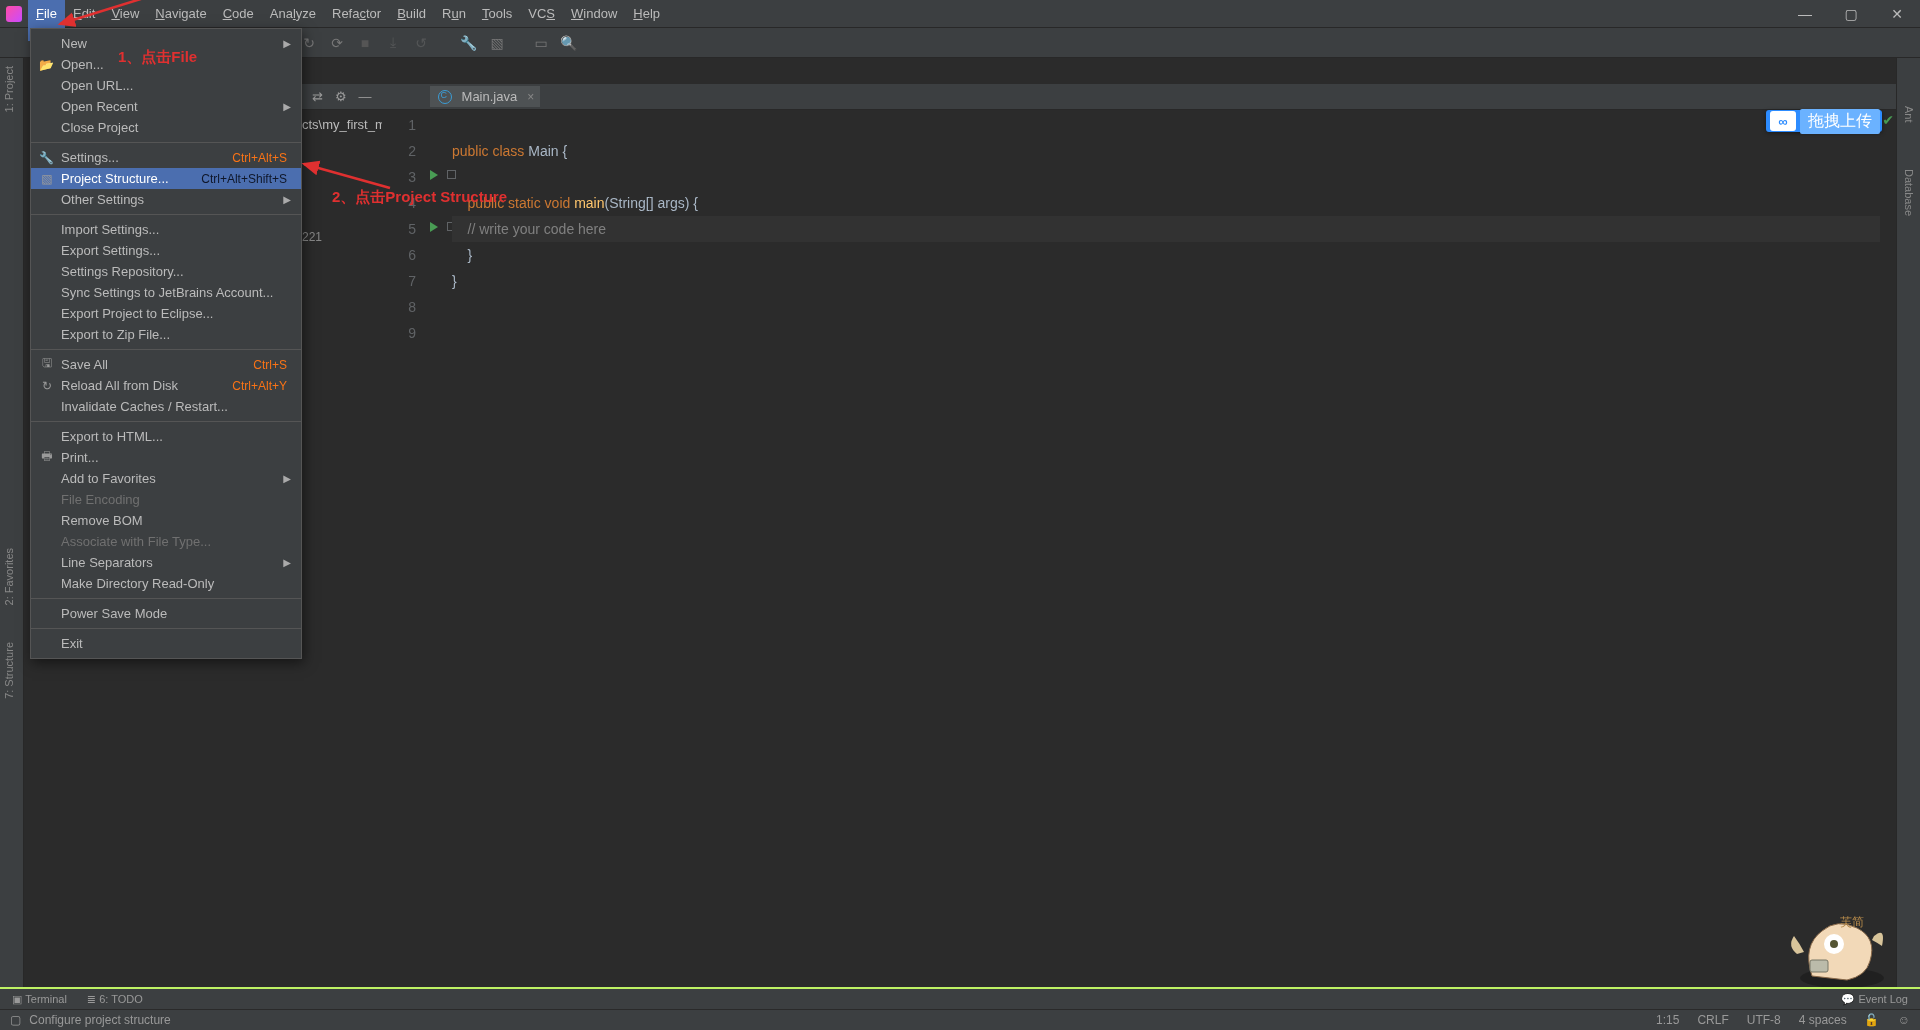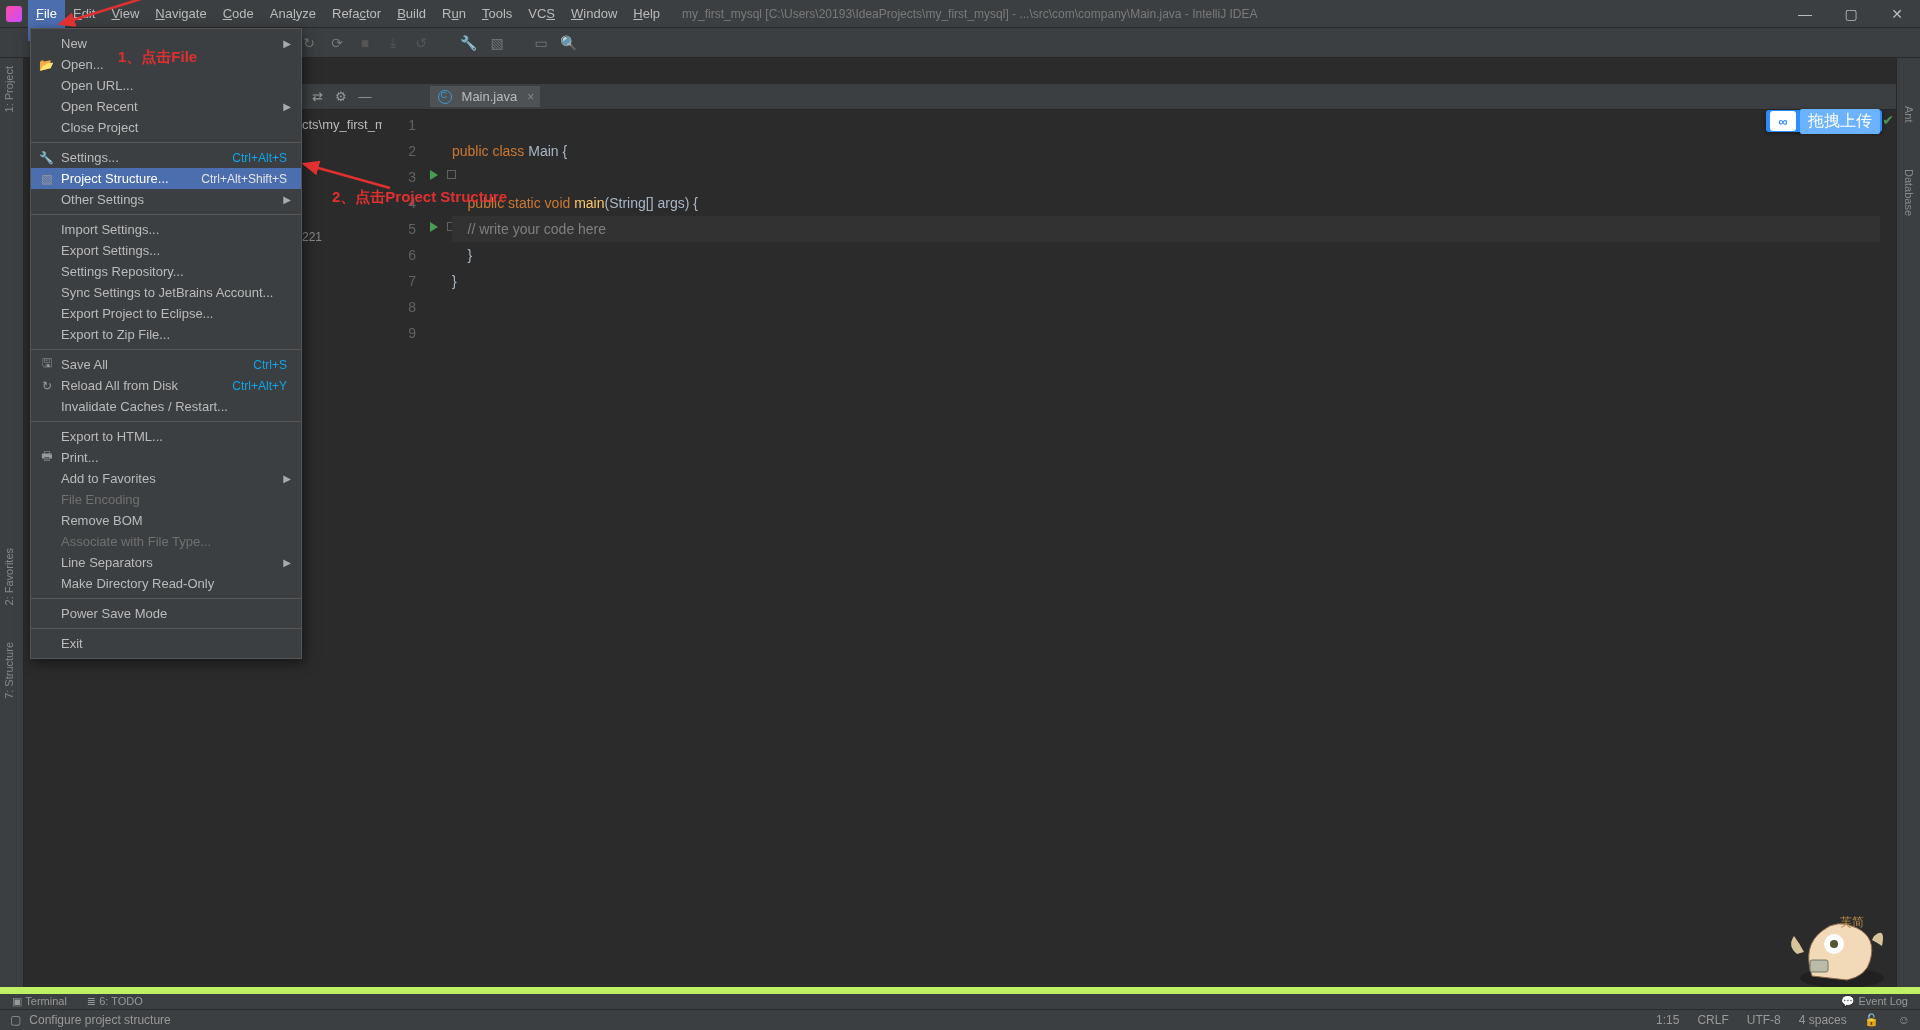--- a/index.html
+++ b/index.html
@@ -45,37 +45,37 @@
 .kw { color:#cc7832; }
 .ident { color:#a9b7c6; }
 .cmt { color:#808080; }
 .fn { color:#ffc66d; }
 .hi { background:#214283; }
 
 
 .dropdown { position:absolute; left:30px; top:28px; width:272px; background:#3c3f41; border:1px solid #555; box-shadow:2px 4px 12px rgba(0,0,0,.5); z-index:50; padding:4px 0; }
 .dropdown .item { height:21px; display:flex; align-items:center; padding:0 16px 0 30px; position:relative; }
 .dropdown .item.sel { background:#4b6eaf; color:#fff; }
-.dropdown .item .sc { position:absolute; right:14px; color:#0ea5e9; font-size:12px; }
-.dropdown .item.sel .sc { color:#e5e5e5; }
+.dropdown .item .sc { position:absolute; right:14px; color:#f97316; font-size:12px; }
+.dropdown .item.sel .sc { color:#0f172a; }
 .dropdown .item .arr { position:absolute; right:10px; font-size:10px; color:#aaa; }
 .dropdown .item.disabled { color:#707070; }
 .dropdown .sep { height:1px; background:#555; margin:4px 0; }
 .dropdown .item .ico { position:absolute; left:8px; width:16px; text-align:center; color:#9a9a9a; font-size:12px; }
 
 
 .anno { position:absolute; color:#e03030; font-weight:600; font-size:15px; z-index:60; pointer-events:none; }
 .arrow-red { position:absolute; z-index:59; }
 
 
 .behind { position:absolute; left:302px; top:117px; color:#bbb; font-size:13px; }
 .behind2 { position:absolute; left:302px; top:230px; color:#888; font-size:12px; }
 
 
-.btmstripe { position:absolute; left:0; right:0; bottom:21px; height:22px; background:#3c3f41; border-top:7px solid #bef264; display:flex; align-items:center; padding:0 12px; gap:20px; font-size:11px; color:#999;justify-content:space-between;}
+.btmstripe { position:absolute; left:0; right:0; bottom:21px; height:22px; background:#3c3f41; border-top:2px solid #bef264; display:flex; align-items:center; padding:0 12px; gap:20px; font-size:11px; color:#999;justify-content:space-between;}
 .statusbar { position:absolute; left:0; right:0; bottom:0; height:21px; background:#3c3f41; border-top:1px solid #2a2a2a; display:flex; align-items:center; padding:0 10px; font-size:12px; color:#999; }
 .statusbar .right { margin-left:auto; display:flex; gap:18px; align-items:center; }
 
 
 .cloudwidget { position:absolute; right:38px; top:110px; display:flex; align-items:center; background:#2d8cff; border-radius:3px; height:22px; padding:0 2px; box-shadow:0 1px 4px rgba(0,0,0,.4); }
 .cloudwidget .cicon { width:26px; height:20px; background:#fff; border-radius:3px; margin:0 2px; display:flex; align-items:center; justify-content:center; color:#2d8cff; font-weight:bold; font-size:13px;}
 .cloudwidget .ctxt { background:#6bb2ff; color:#fff; padding:2px 8px; font-size:16px; border-radius:2px; margin-left:2px; }
 
 .mascot { position:absolute; right:28px; bottom:34px; width:110px; height:90px; }
 .mascot svg { width:100%; height:100%; }
@@ -95,21 +95,20 @@
       <div class="mi"><u>C</u>ode</div>
       <div class="mi">Ana<u>l</u>yze</div>
       <div class="mi">Refa<u>c</u>tor</div>
       <div class="mi"><u>B</u>uild</div>
       <div class="mi">R<u>u</u>n</div>
       <div class="mi"><u>T</u>ools</div>
       <div class="mi">VC<u>S</u></div>
       <div class="mi"><u>W</u>indow</div>
       <div class="mi"><u>H</u>elp</div>
     </div>
-  <div class="title">my_first_mysql [C:\Users\20193\IdeaProjects\my_first_mysql] - ...\src\com\company\Main.java - IntelliJ IDEA</div>
   <div class="win-ctrls">
     <span>—</span>
     <span>▢</span>
     <span>✕</span>
   </div>
 </div>
 
 <div class="toolbar">
   <span class="tbtn">↻</span>
   <span class="tbtn">⟳</span>

